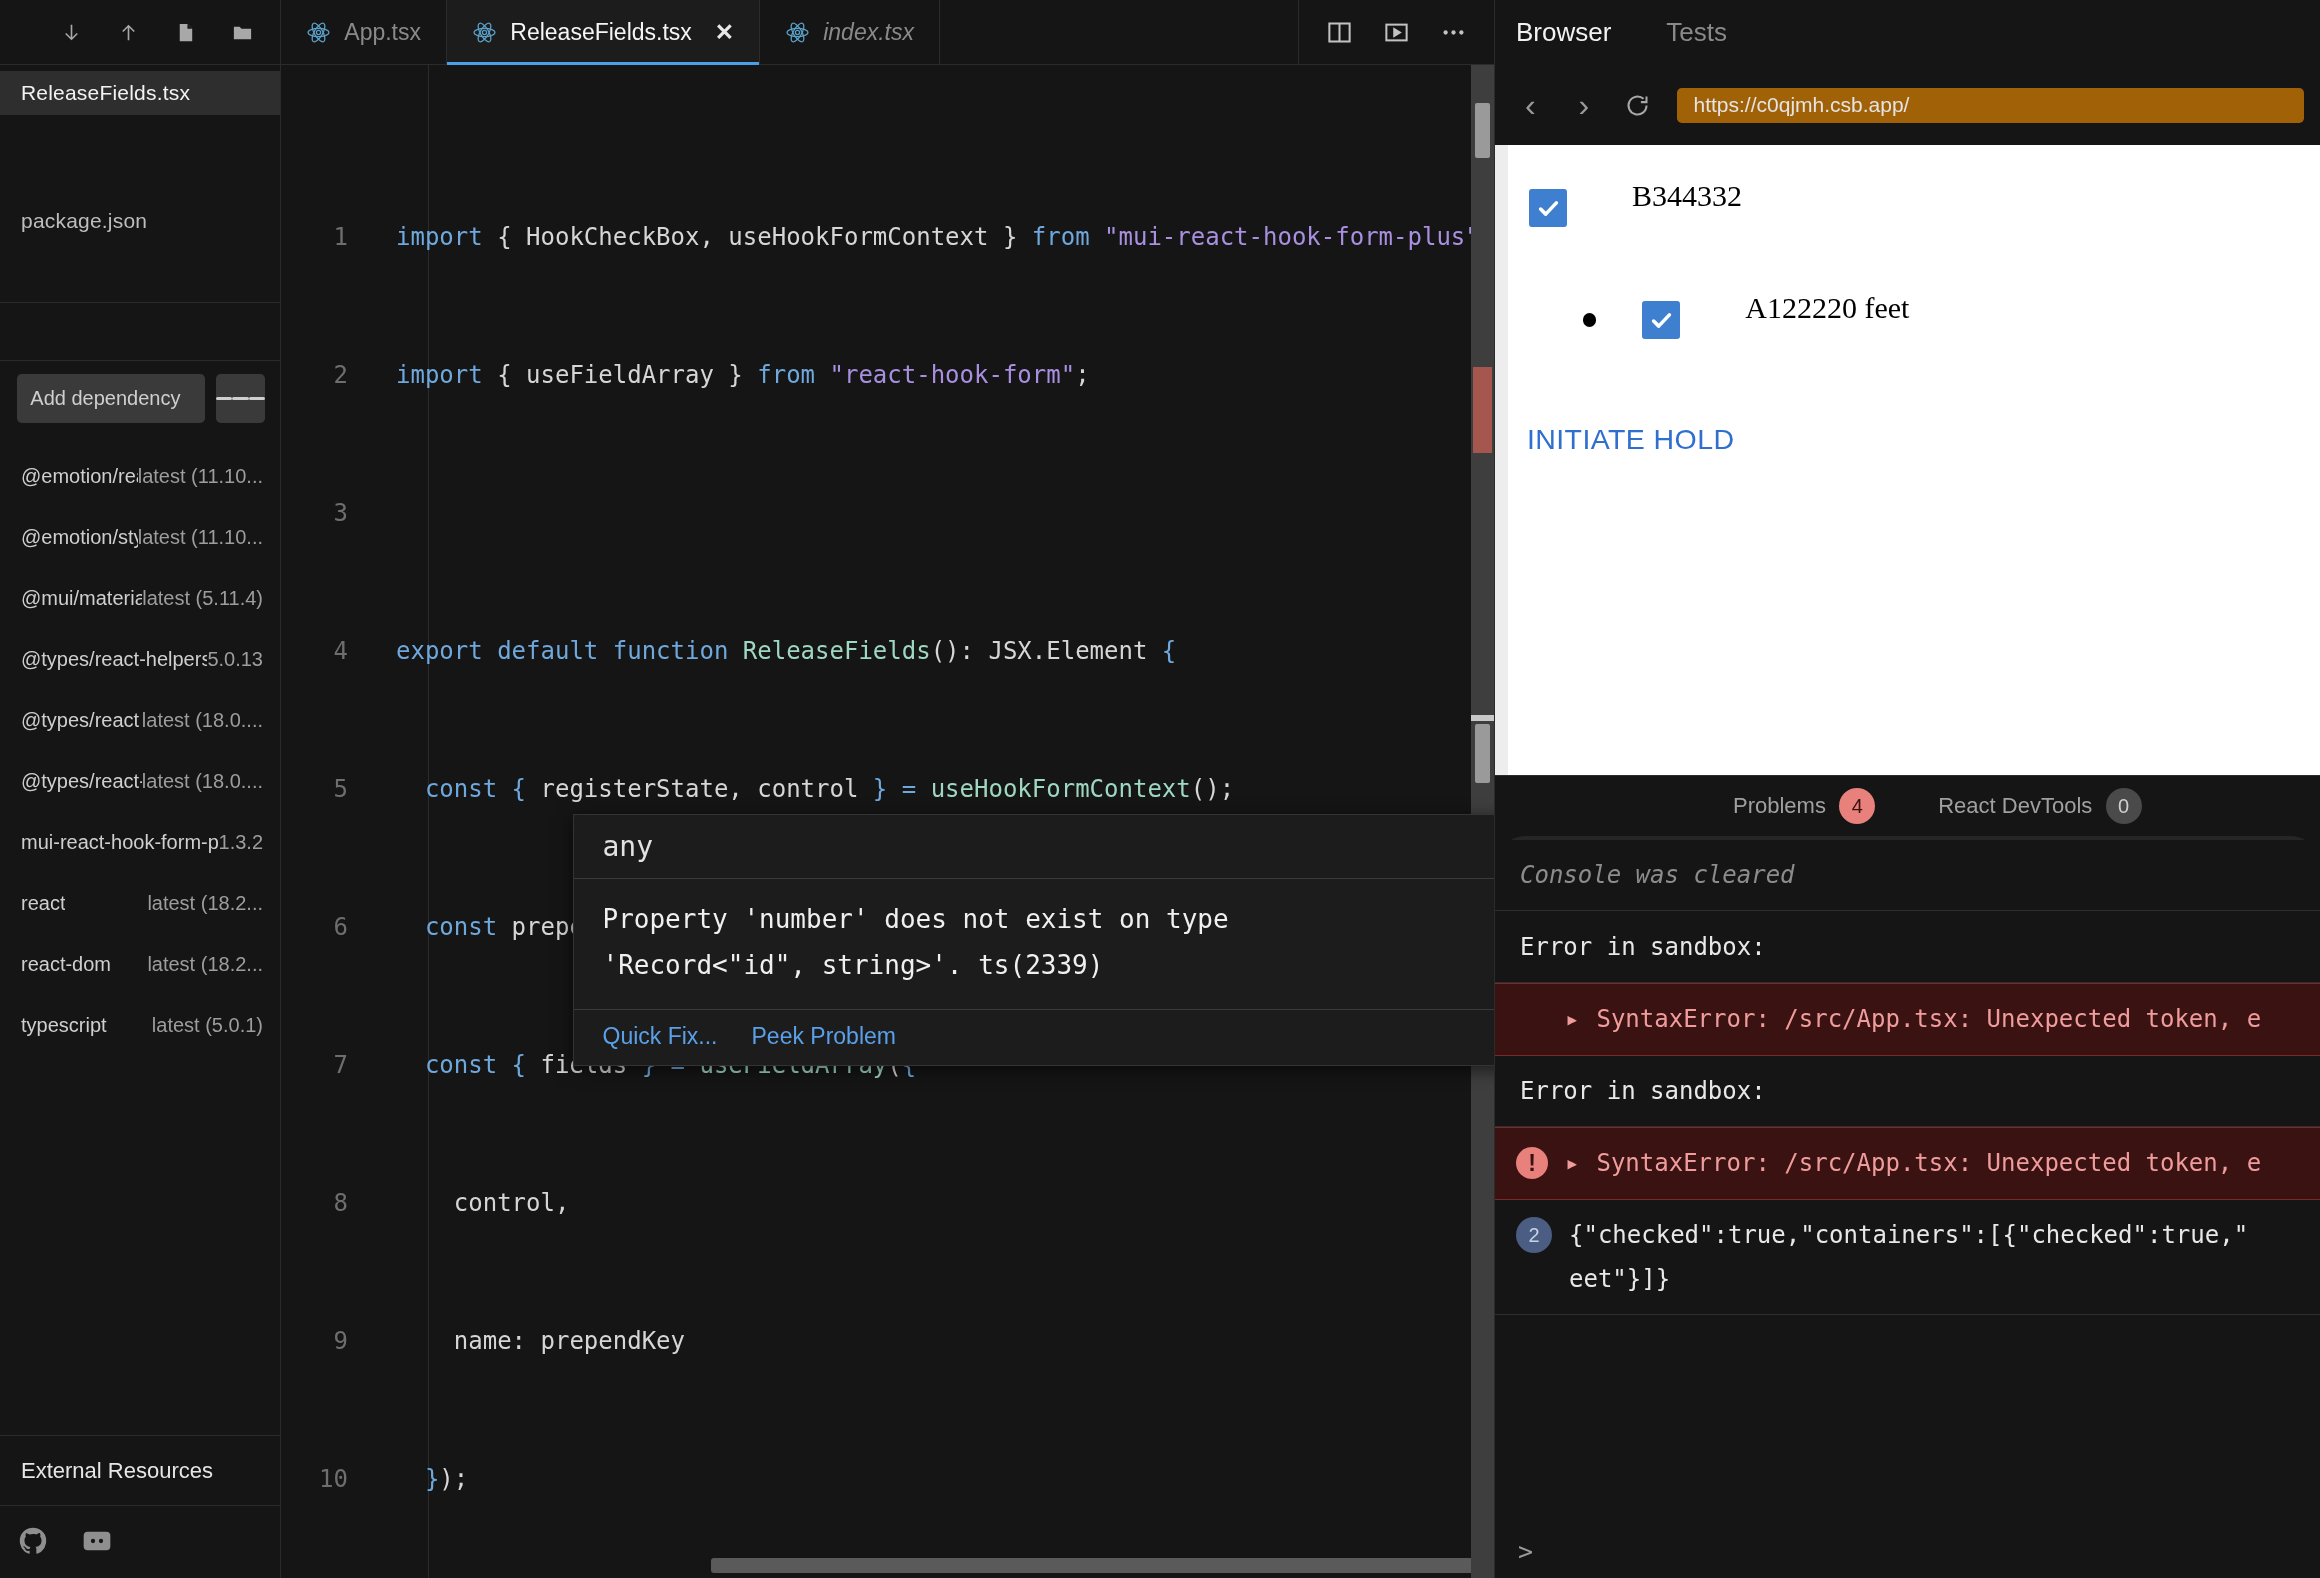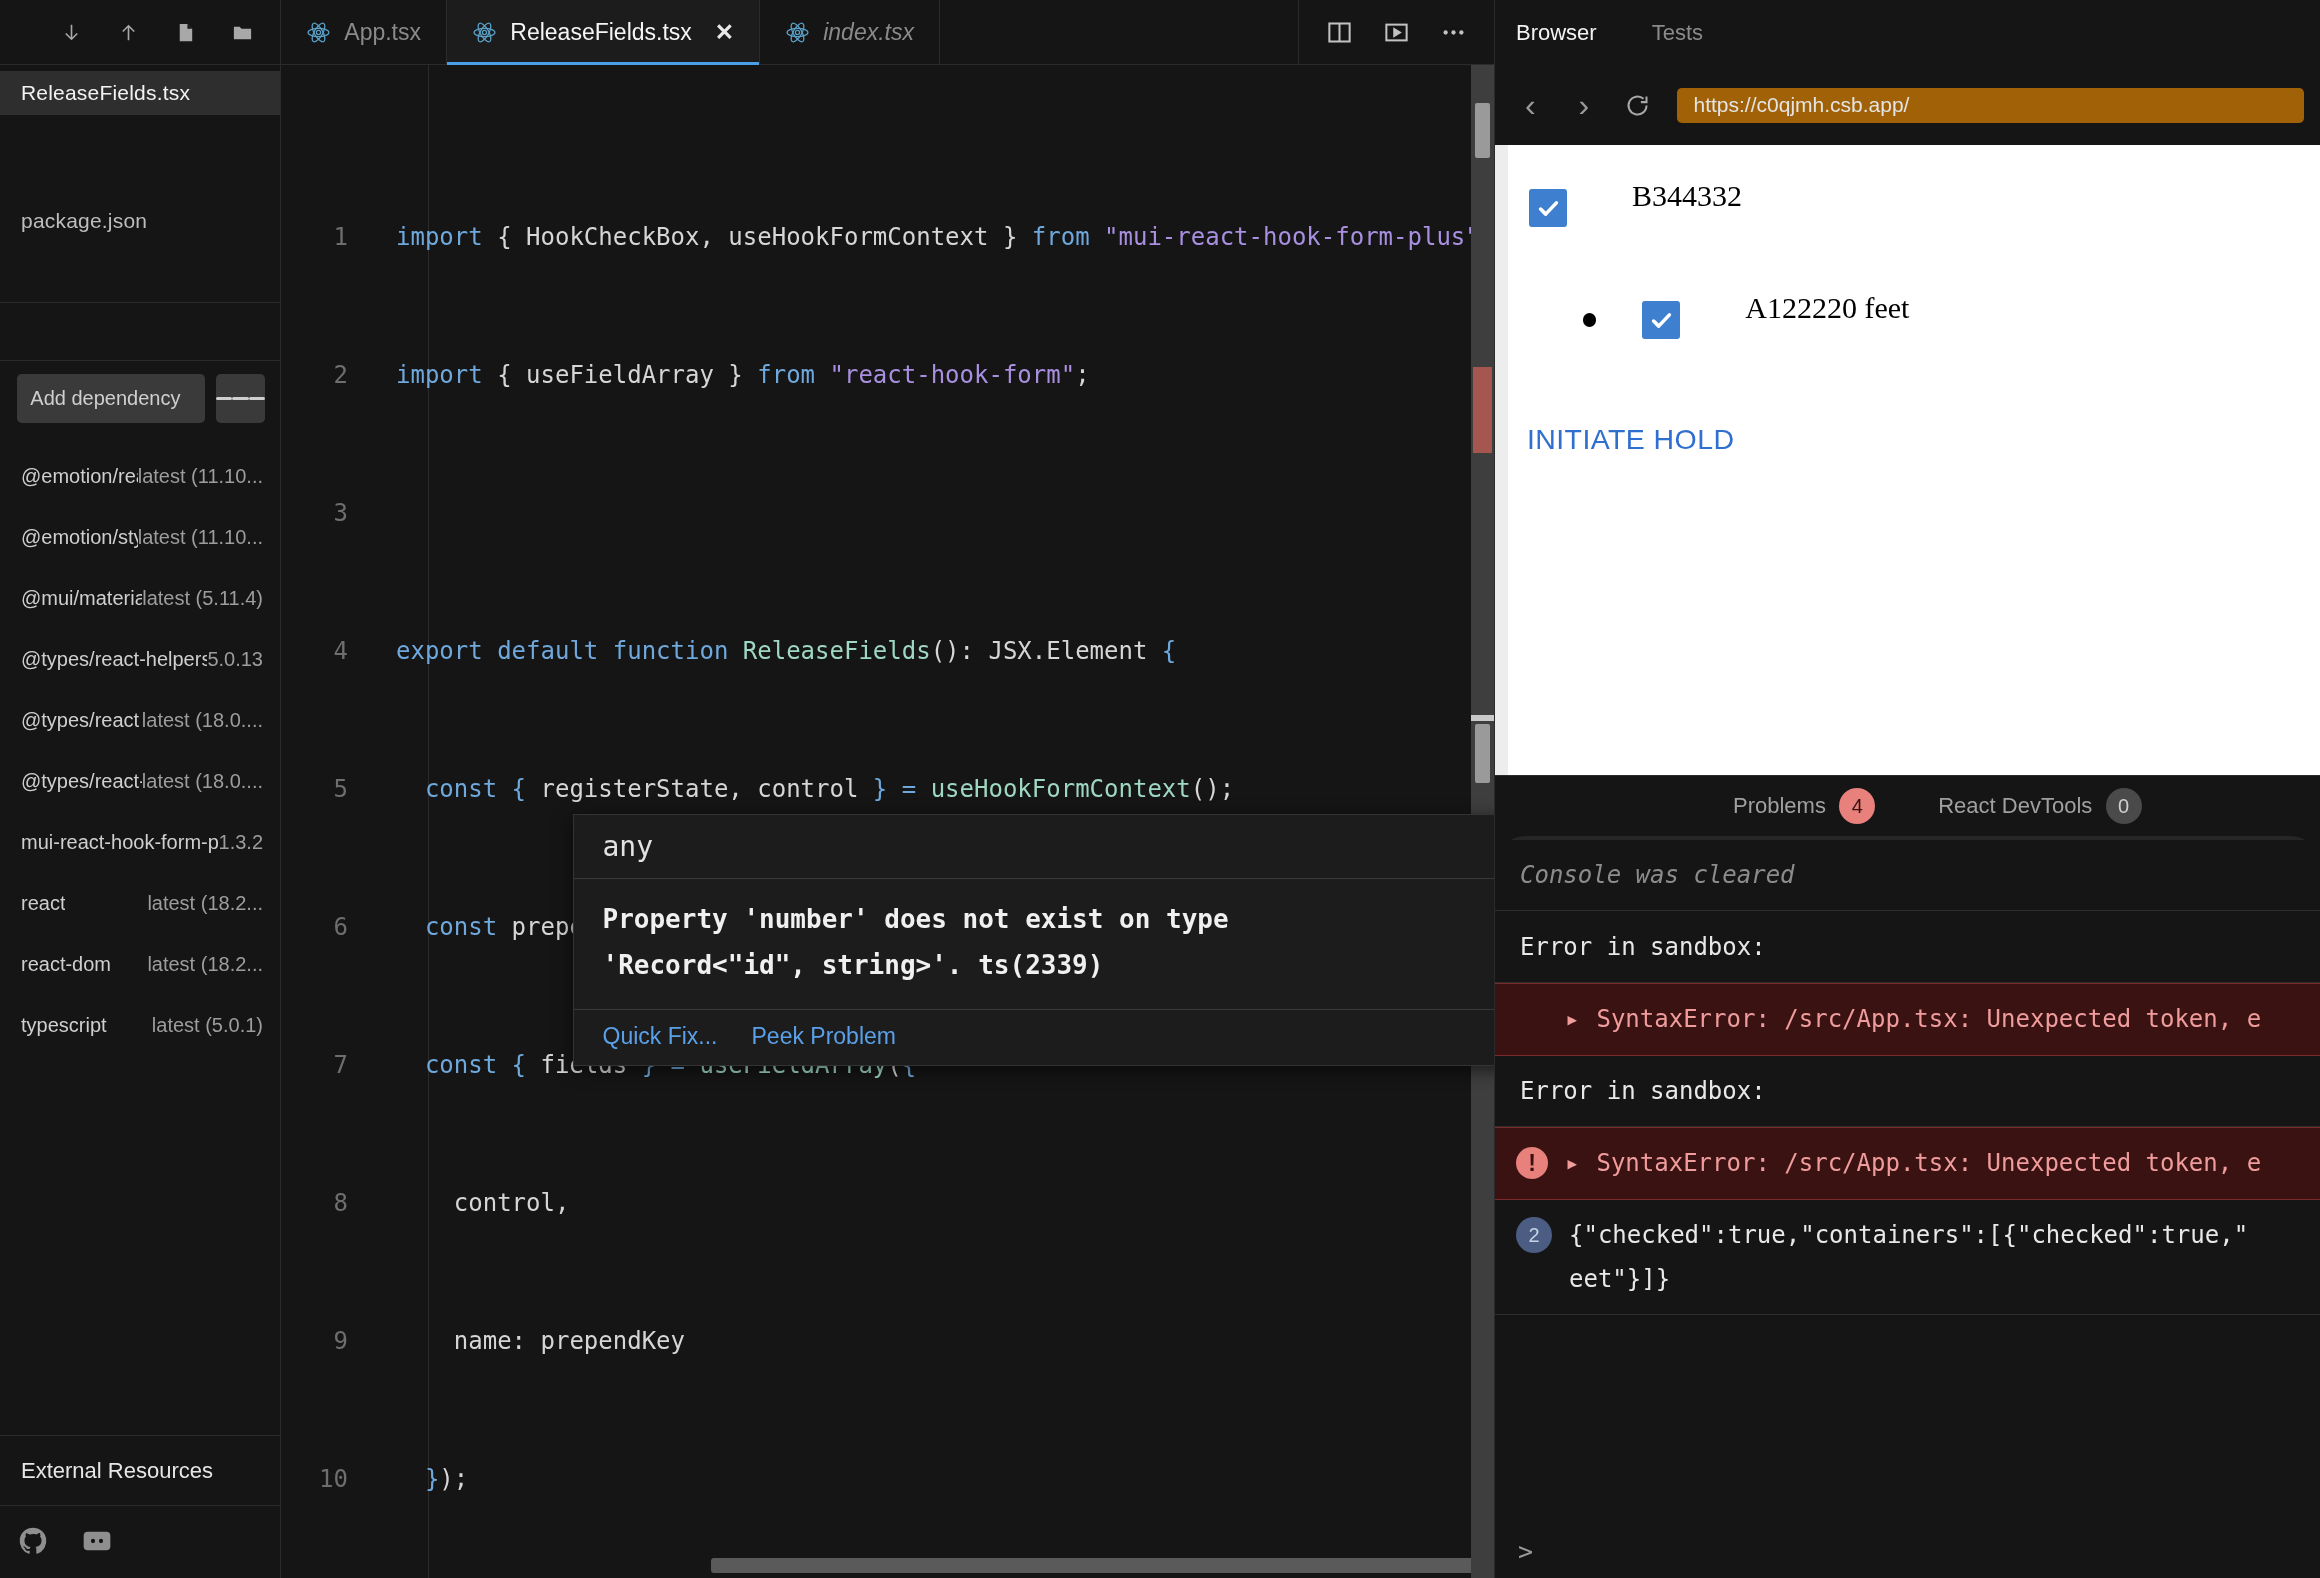--- a/index.html
+++ b/index.html
@@ -80,33 +80,33 @@
   .edscroll .thumb { position:absolute; left:3.8px; width:15px; background:#9a9a9a; border-radius:1.9px; }
   .edscroll .mark-red { position:absolute; left:1.9px; width:19px; height:86px; background:#a4564f; }
   .edscroll .mark-t { position:absolute; left:0; width:23px; height:5.7px; background:#c9c9c9; }
 
   
   .tooltip { position:absolute; background:#1c1c1c; border:1px solid #333;
              box-shadow:0 3.8px 17px rgba(0,0,0,.6); z-index:9; }
   .tt-type { padding:15px 28.5px; font-family:"DejaVu Sans Mono","Liberation Mono",monospace;
              font-size:28px; color:#e2e2e2; border-bottom:1px solid #3a3a3a; }
   .tt-msg  { padding:17px 28.5px 21px 28.5px; font-family:"DejaVu Sans Mono","Liberation Mono",monospace;
-             font-size:26px; line-height:46px; color:#f0f0f0; border-bottom:1px solid #3a3a3a; white-space:pre;font-weight:bold; }
+             font-size:26px; line-height:46px; color:#f0f0f0; border-bottom:1px solid #3a3a3a; white-space:pre; }
   .tt-acts { display:flex; gap:34px; padding:13.3px 28.5px 15px 28.5px; font-size:23px; }
   .tt-acts a { color:#5aa0e8; text-decoration:none; }
 
   
   .hscroll { position:absolute; left:430px; bottom:5.7px; width:807px; height:15px;
              background:#5a5a5a; border-radius:2.9px; }
 
   
   .right { width:827px; flex:0 0 827px; background:#151515; display:flex; flex-direction:column;
            border-left:1px solid #2b2b2b; }
   .rp-tabs { height:65px; flex:0 0 65px; display:flex; align-items:center; gap:0; padding-left:21px; }
-  .rp-tab { font-size:22px; color:#8a8a8a; padding:0 44px 0 0; }
+  .rp-tab { font-size:26px; color:#8a8a8a; padding:0 44px 0 0; }
   .rp-tab:first-child { color:#f2f2f2; padding-right:55px; }
 
   .rp-url { height:80px; flex:0 0 80px; display:flex; align-items:center; gap:25px; padding:0 17px 0 21px; }
   .nav-ico { width:28.5px; height:28.5px; color:#9a9a9a; display:flex; align-items:center; justify-content:center;
              font-size:32px; line-height:1; }
   .urlbox { flex:1 1 auto; height:35px; background:#a16207; border-radius:4.8px;
             display:flex; align-items:center; padding:0 17px; font-size:21px; color:#e4e4e4; }
 
   .preview { flex:0 0 630px; background:#fff; position:relative; overflow:hidden;
              font-family:"Liberation Serif", serif; color:#000; }

